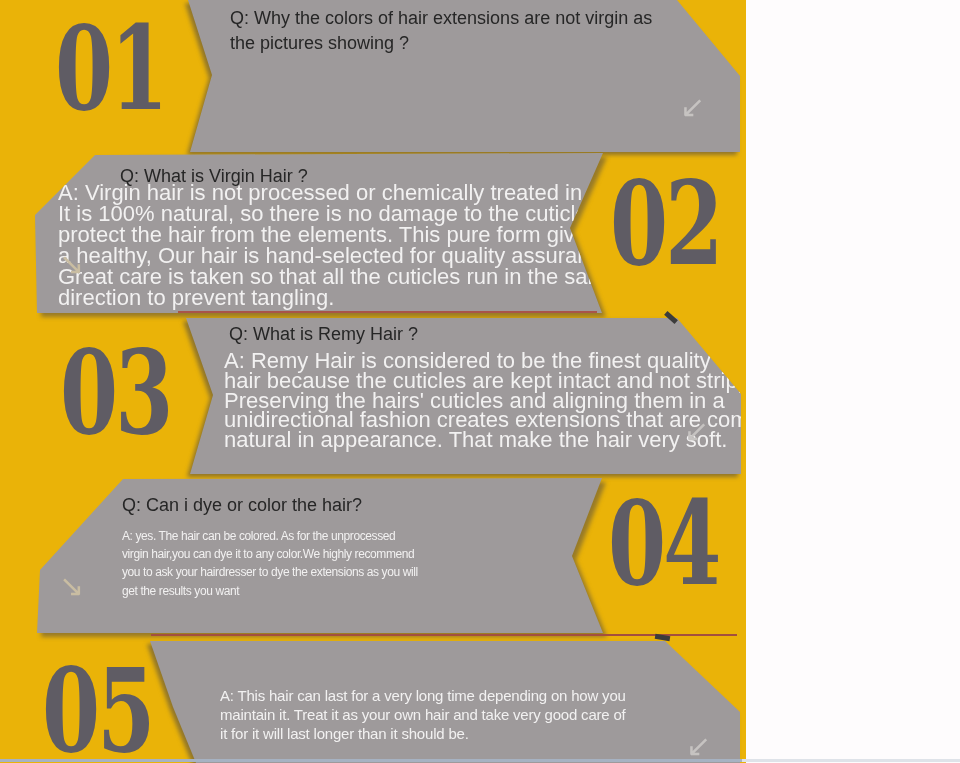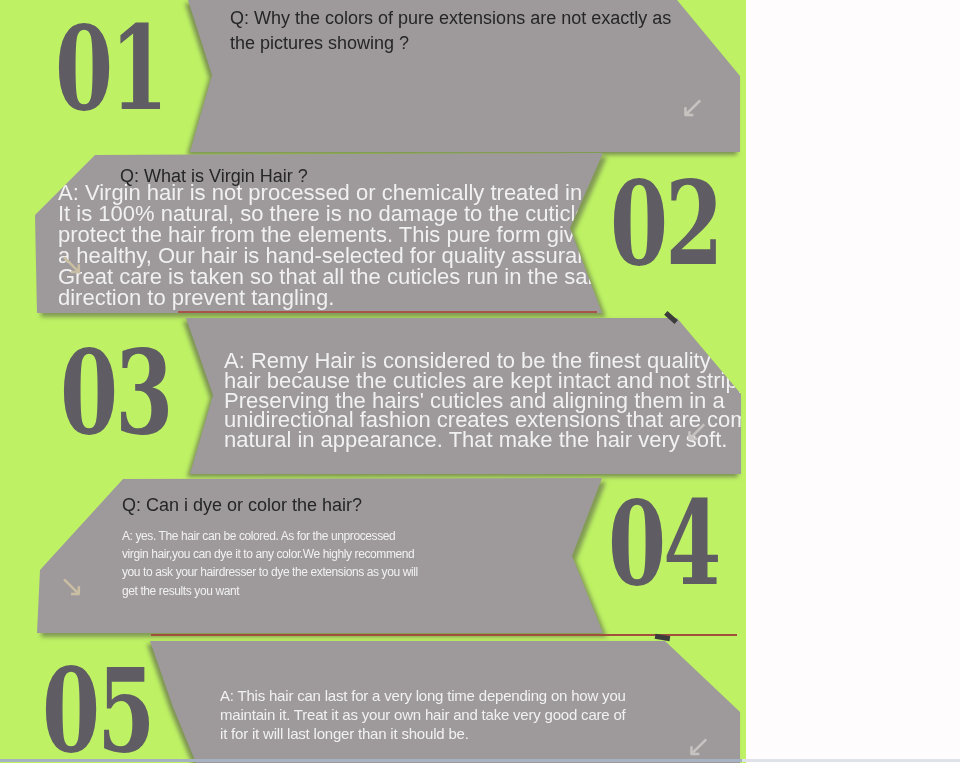--- a/index.html
+++ b/index.html
@@ -1,16 +1,16 @@
 <!DOCTYPE html>
 <html><head>
 <meta charset="utf-8">
 <style>
   html,body{margin:0;padding:0;background:#ffffff;}
-  .page{position:relative;width:960px;height:763px;background:#bef264;overflow:hidden;
+  .page{position:relative;width:960px;height:763px;background:#eab308;overflow:hidden;
         font-family:"Liberation Sans",sans-serif;}
   .right-bg{position:absolute;left:746px;top:0;width:214px;height:763px;background:#fefcfd;}
 
   
   .num{position:absolute;font-family:"DejaVu Serif",serif;font-weight:700;color:#5f5c64;
        font-size:116px;line-height:1;letter-spacing:-4px;transform:scaleX(.72);
        transform-origin:left top;white-space:nowrap;}
   .num-1{left:55px;top:10px;}
   .num-2{left:610px;top:165px;}
   .num-3{left:60px;top:334px;}
@@ -82,21 +82,21 @@
 </style>
 </head>
 <body>
 
 <div class="page">
   <div class="right-bg"></div>
 
   <div class="num num-1">01</div>
   <div class="bwrap bwrap-l bwrap-1">
     <div class="banner banner-1">
-      <div class="q q1">Q: Why the colors of pure extensions are not exactly as
+      <div class="q q1">Q: Why the colors of hair extensions are not virgin as
 the pictures showing ?</div>
       <span class="corner-arrow arr-gray arr-1">↙</span>
     </div>
   </div>
 
   <div class="num num-2">02</div>
   <div class="bwrap bwrap-r bwrap-2">
     <div class="banner banner-2">
       <div class="q q2">Q: What is Virgin Hair ?</div>
       <div class="a a2">A: Virgin hair is not processed or chemically treated in any way.
@@ -105,20 +105,21 @@
 a healthy, Our hair is hand-selected for quality assurance.
 Great care is taken so that all the cuticles run in the same
 direction to prevent tangling.</div>
       <span class="corner-arrow arr-tan arr-2">↘</span>
     </div>
   </div>
 
   <div class="num num-3">03</div>
   <div class="bwrap bwrap-l bwrap-3">
     <div class="banner banner-3">
+      <div class="q q3">Q: What is Remy Hair ?</div>
       <div class="a a3">A: Remy Hair is considered to be the finest quality of human
 hair because the cuticles are kept intact and not stripped
 Preserving the hairs' cuticles and aligning them in a
 unidirectional fashion creates extensions that are completely
 natural in appearance. That make the hair very soft.</div>
       <span class="corner-arrow arr-gray arr-3">↙</span>
     </div>
   </div>
 
   <div class="num num-4">04</div>

